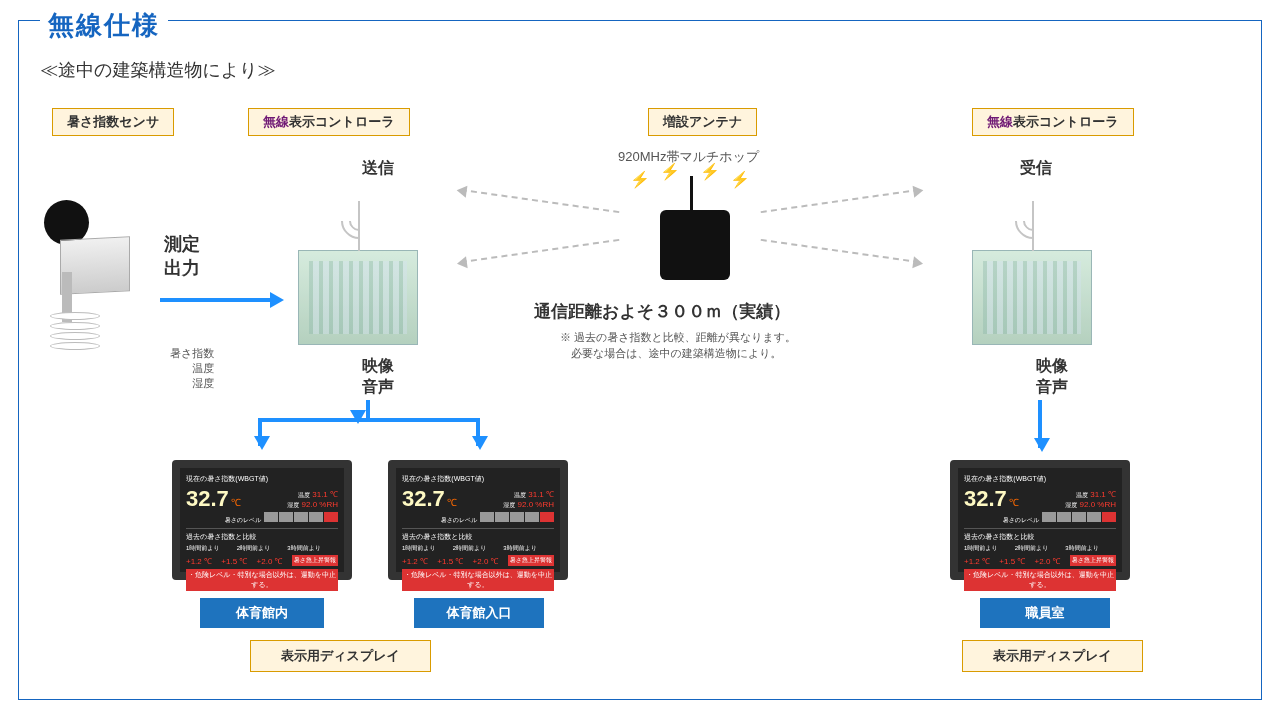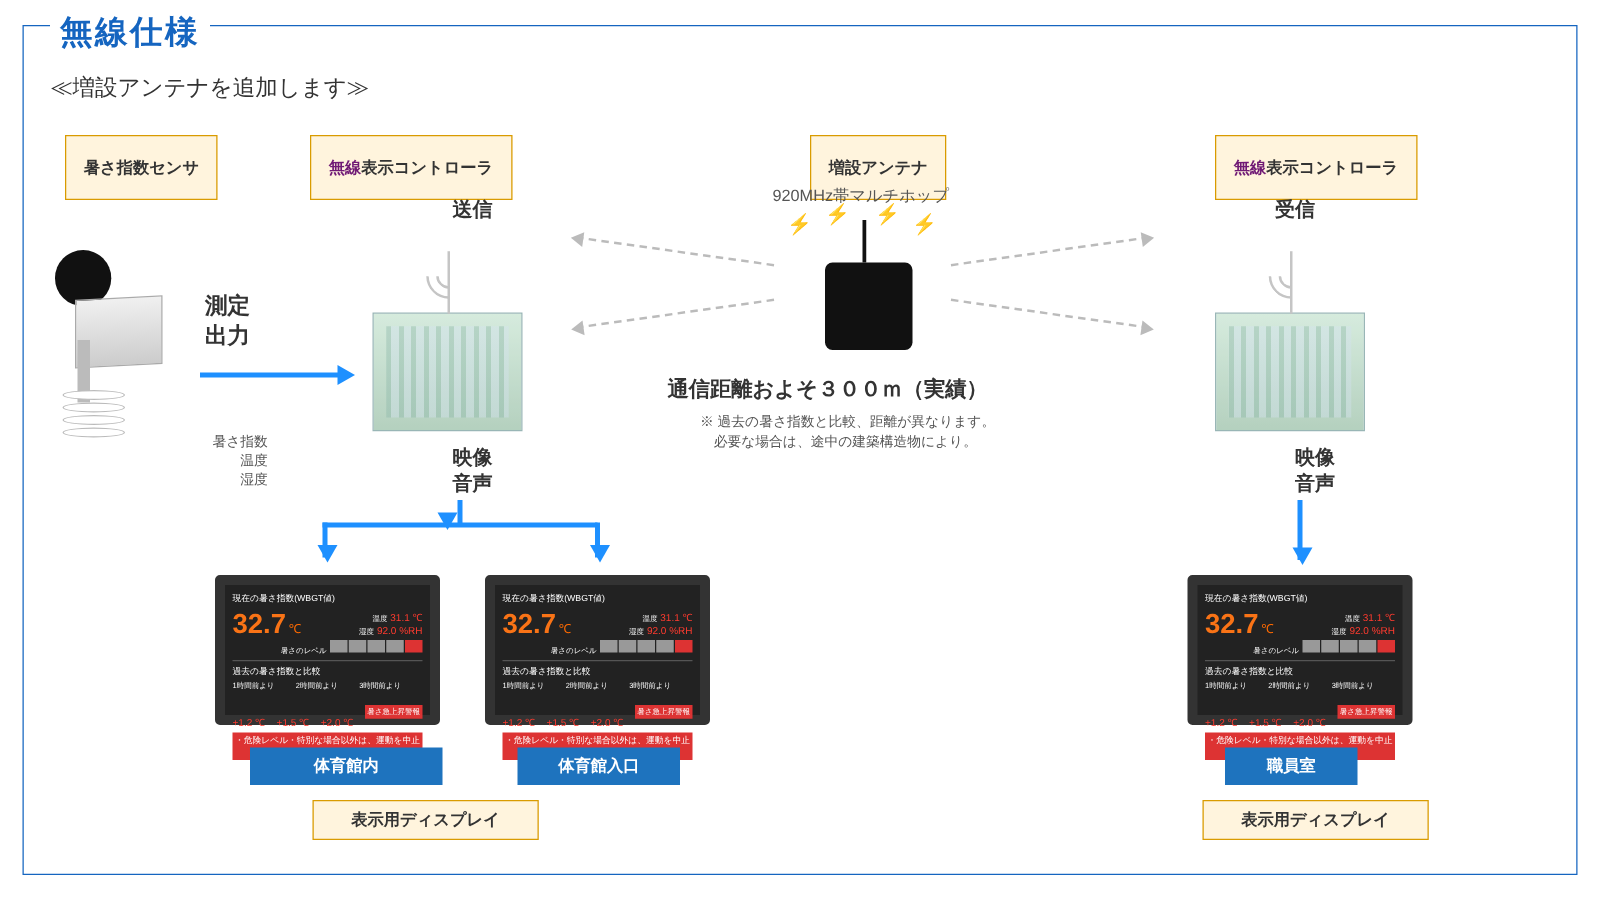--- a/index.html
+++ b/index.html
@@ -1,20 +1,20 @@
 <!DOCTYPE html>
 <html><head>
 <meta charset="utf-8">
 <style>
   * { box-sizing: border-box; margin: 0; padding: 0; }
   body { font-family: "Meiryo", "Hiragino Sans", sans-serif; background: #fff; width: 1280px; height: 720px; position: relative; }
   .frame { position: absolute; left: 18px; top: 20px; width: 1244px; height: 680px; border: 1.5px solid #1565c0; }
   .title { position: absolute; left: 40px; top: 8px; background: #fff; padding: 0 8px; font-size: 26px; font-weight: bold; color: #1565c0; letter-spacing: 2px; }
   .subtitle { position: absolute; left: 40px; top: 58px; font-size: 18px; color: #333; }
-  .label-box { position: absolute; border: 1.5px solid #d99b00; background: #fff4dd; padding: 16px 14px; font-size: 13px; font-weight: bold; color: #333; text-align: center; }
+  .label-box { position: absolute; border: 1.5px solid #d99b00; background: #fff4dd; padding: 4px 14px; font-size: 13px; font-weight: bold; color: #333; text-align: center; }
   .label-box .red { color: #701a75; }
   .loc-box { position: absolute; background: #1e73be; color: #fff; font-size: 13px; font-weight: bold; padding: 6px 0; text-align: center; }
   .txt { position: absolute; font-size: 14px; color: #333; }
   .txt.small { font-size: 11px; color: #555; }
   .txt.bold { font-weight: bold; }
   .arrow-blue-h { position: absolute; height: 0; border-top: 4px solid #1e90ff; }
   .arrow-blue-h::after { content: ""; position: absolute; right: -12px; top: -10px; border: 8px solid transparent; border-left: 14px solid #1e90ff; }
   .arrow-blue-v { position: absolute; width: 0; border-left: 4px solid #1e90ff; }
   .arrow-blue-v::after { content: ""; position: absolute; left: -8px; bottom: -12px; border: 8px solid transparent; border-top: 14px solid #1e90ff; }
   .dash-arrow { position: absolute; border-top: 2px dashed #bbb; }
@@ -30,36 +30,36 @@
   .pcb { position: absolute; width: 120px; height: 95px; background: linear-gradient(#cfe8d8,#a8c9b4); border: 1px solid #8aa; opacity: .85; }
   .pcb::before { content: ""; position: absolute; left: 10px; top: 10px; right: 10px; bottom: 10px; background: repeating-linear-gradient(90deg,#7a9,#7a9 4px,#cde 4px,#cde 10px); opacity: .4; }
   .pcb .ant { position: absolute; left: 50%; top: -50px; width: 2px; height: 50px; background: #bbb; }
   .pcb .wave1,.pcb .wave2 { position: absolute; border: 2px solid #bbb; border-radius: 50%; border-top-color: transparent; border-right-color: transparent; border-bottom-color: transparent; }
   .pcb .wave1 { left: 42%; top: -40px; width: 20px; height: 20px; transform: rotate(-45deg); }
   .pcb .wave2 { left: 36%; top: -48px; width: 36px; height: 36px; transform: rotate(-45deg); }
   .modem { position: absolute; left: 660px; top: 210px; width: 70px; height: 70px; background: #111; border-radius: 6px; }
   .modem::before { content: ""; position: absolute; left: 30px; top: -34px; width: 3px; height: 34px; background: #111; }
   .bolt { position: absolute; font-size: 16px; color: #888; }
   .display { position: absolute; width: 180px; height: 120px; background: #222; border: 8px solid #333; border-radius: 4px; padding: 6px; color: #fff; font-size: 8px; }
-  .display .big { color: #f97316; font-size: 22px; font-weight: bold; }
+  .display .big { color: #fef9c3; font-size: 22px; font-weight: bold; }
   .display .unit { font-size: 10px; color: #ff6a00; }
   .display .row { display: flex; justify-content: space-between; align-items: center; margin-top: 2px; }
   .display .badge { display:inline-block; width:14px; height:10px; background:#999; margin-left:1px; }
   .display .badge.r { background:#d33; }
-  .display .red { color: #ff3b2f; margin-top: 17px; }
+  .display .red { color: #ff3b2f; }
   .display .div { height:1px; background:#555; margin:3px 0; }
   .display .footer { background:#d33; color:#fff; font-size:7px; padding:1px; margin-top:3px; text-align:center; }
   .hline { position:absolute; border-top:4px solid #1e90ff; }
 </style>
 </head>
 <body>
 
 <div class="frame"></div>
 <div class="title">無線仕様</div>
-<div class="subtitle">≪増設アンテナを追加します≫</div>
+<div class="subtitle">≪途中の建築構造物により≫</div>
 
 <div class="label-box" style="left:52px; top:108px;">暑さ指数センサ</div>
 <div class="label-box" style="left:248px; top:108px;"><span class="red">無線</span><span>表示コントローラ</span></div>
 <div class="label-box" style="left:648px; top:108px;text-align:center;">増設アンテナ</div>
 <div class="label-box" style="left:972px; top:108px;"><span class="red">無線</span><span>表示コントローラ</span></div>
 
 <div class="txt small" style="left:618px; top:148px; font-size:13px; font-weight:normal;">920MHz帯マルチホップ</div>
 
 <div class="txt bold" style="left:362px; top:158px; font-size:16px;">送信</div>
 <div class="txt bold" style="left:1020px; top:158px; font-size:16px;">受信</div>
@@ -186,18 +186,18 @@
     </div>
   <div class="row">
       <span class="red">+1.2 ℃</span>
       <span class="red">+1.5 ℃</span>
       <span class="red">+2.0 ℃</span>
       <span style="background:#d33;padding:1px 2px;font-size:6px;">暑さ急上昇警報</span>
     </div>
   <div class="footer">・危険レベル・特別な場合以外は、運動を中止する。</div>
 </div>
 
-<div class="loc-box" style="left:200px; top:598px; width:154px;">体育館内</div>
+<div class="loc-box" style="left:200px; top:598px; width:124px;">体育館内</div>
 <div class="loc-box" style="left:414px; top:598px; width:130px;">体育館入口</div>
-<div class="loc-box" style="left:980px; top:598px; width:106px;">職員室</div>
+<div class="loc-box" style="left:980px; top:598px; width:130px;">職員室</div>
 
 <div class="label-box" style="left:250px; top:640px; padding:6px 30px;">表示用ディスプレイ</div>
 <div class="label-box" style="left:962px; top:640px; padding:6px 30px;">表示用ディスプレイ</div>
 
 </body></html>

